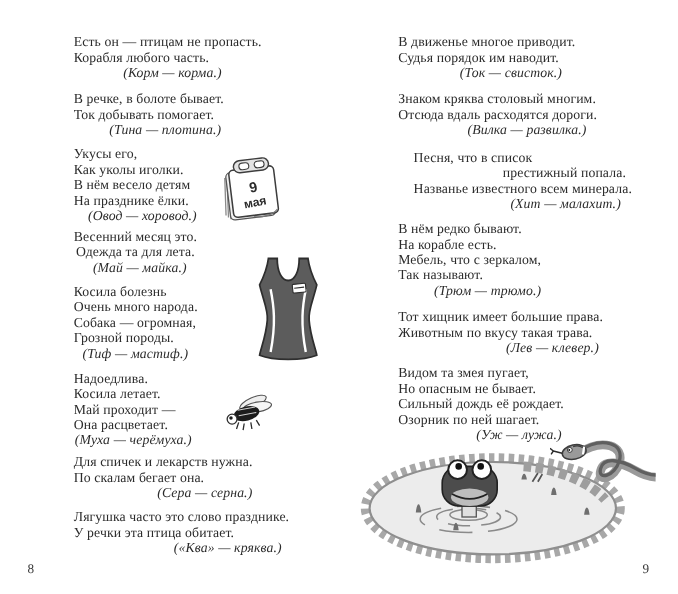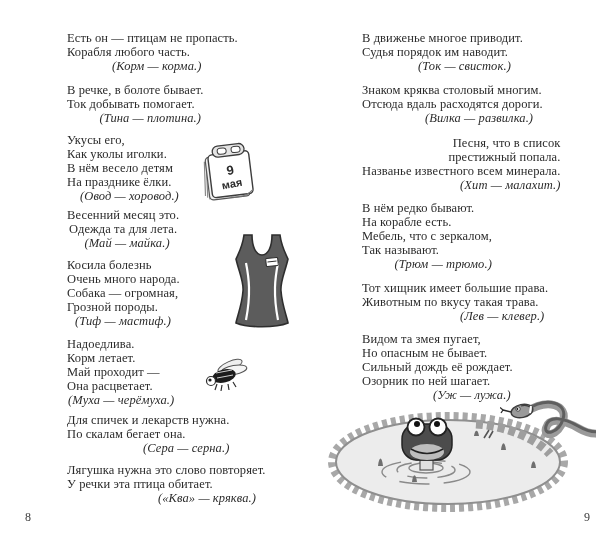--- a/index.html
+++ b/index.html
@@ -45,53 +45,53 @@
   <div class="riddle" style="left:67px;top:258px;">
     <div class="rl">Косила болезнь</div>
     <div class="rl">Очень много народа.</div>
     <div class="rl">Собака — огромная,</div>
     <div class="rl">Грозной породы.</div>
     <div class="rl answer" style="padding-left:8px;">(Тиф — мастиф.)</div>
   </div>
 
   <div class="riddle" style="left:67px;top:337px;">
     <div class="rl">Надоедлива.</div>
-    <div class="rl">Корм летает.</div>
+    <div class="rl">Косила летает.</div>
     <div class="rl">Май проходит —</div>
     <div class="rl">Она расцветает.</div>
     <div class="rl answer" style="padding-left:1px;">(Муха — черёмуха.)</div>
   </div>
 
   <div class="riddle" style="left:67px;top:413px;">
     <div class="rl">Для спичек и лекарств нужна.</div>
     <div class="rl">По скалам бегает она.</div>
     <div class="rl answer" style="padding-left:76px;">(Сера — серна.)</div>
   </div>
 
   <div class="riddle" style="left:67px;top:463px;">
-    <div class="rl">Лягушка нужна это слово повторяет.</div>
+    <div class="rl">Лягушка часто это слово празднике.</div>
     <div class="rl">У речки эта птица обитает.</div>
     <div class="rl answer" style="padding-left:91px;">(«Ква» — кряква.)</div>
   </div>
 
   <div class="pagenum" style="left:25px;top:510px;">8</div>
 
   <div class="riddle" style="left:362px;top:31px;">
     <div class="rl">В движенье многое приводит.</div>
     <div class="rl">Судья порядок им наводит.</div>
     <div class="rl answer" style="padding-left:56px;">(Ток — свисток.)</div>
   </div>
 
   <div class="riddle" style="left:362px;top:83px;">
     <div class="rl">Знаком кряква столовый многим.</div>
     <div class="rl">Отсюда вдаль расходятся дороги.</div>
     <div class="rl answer" style="padding-left:63px;">(Вилка — развилка.)</div>
   </div>
 
-  <div class="riddle" style="left:362px;top:136px;text-align:right;">
+  <div class="riddle" style="left:376px;top:136px;">
     <div class="rl">Песня, что в список</div>
     <div class="rl" style="padding-left:81px;">престижный попала.</div>
     <div class="rl">Названье известного всем минерала.</div>
     <div class="rl answer" style="padding-left:88px;">(Хит — малахит.)</div>
   </div>
 
   <div class="riddle" style="left:362px;top:201px;">
     <div class="rl">В нём редко бывают.</div>
     <div class="rl">На корабле есть.</div>
     <div class="rl">Мебель, что с зеркалом,</div>

